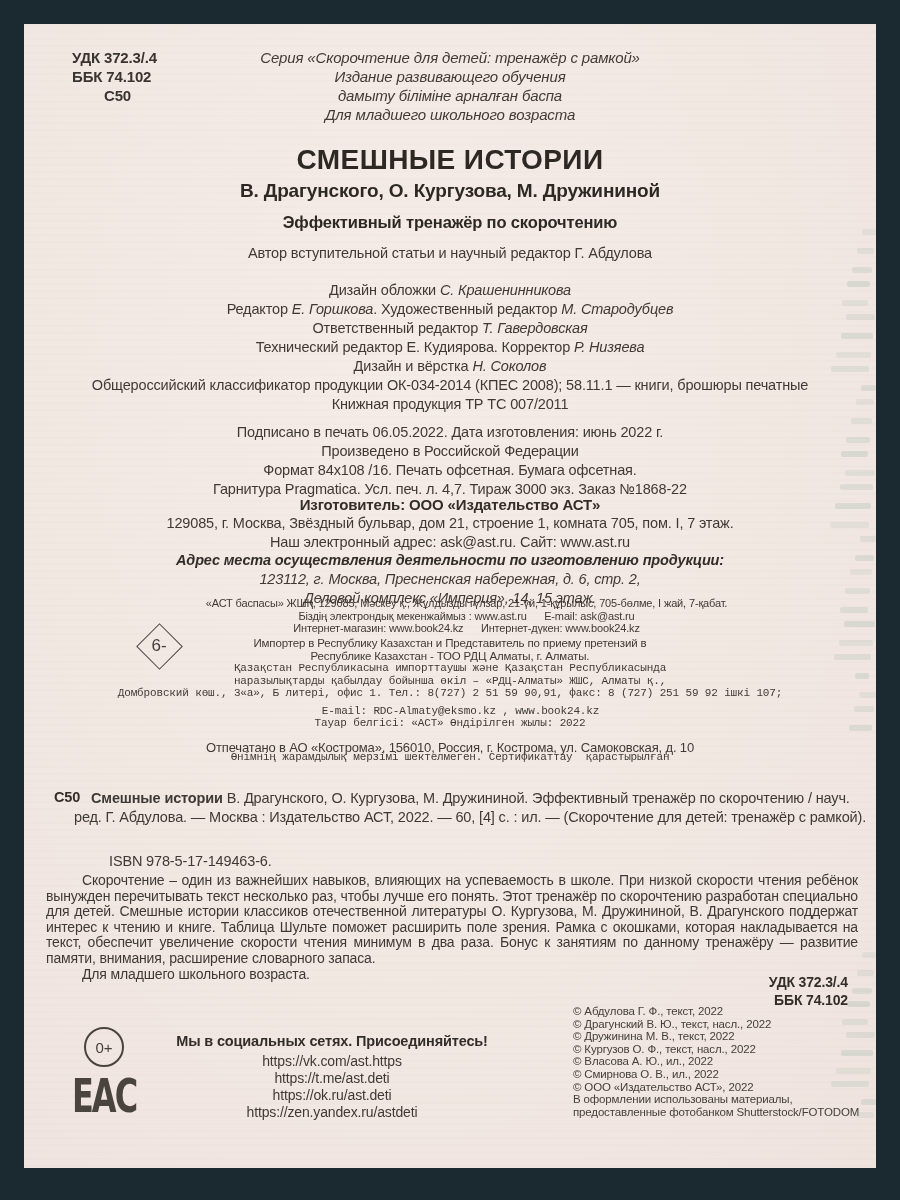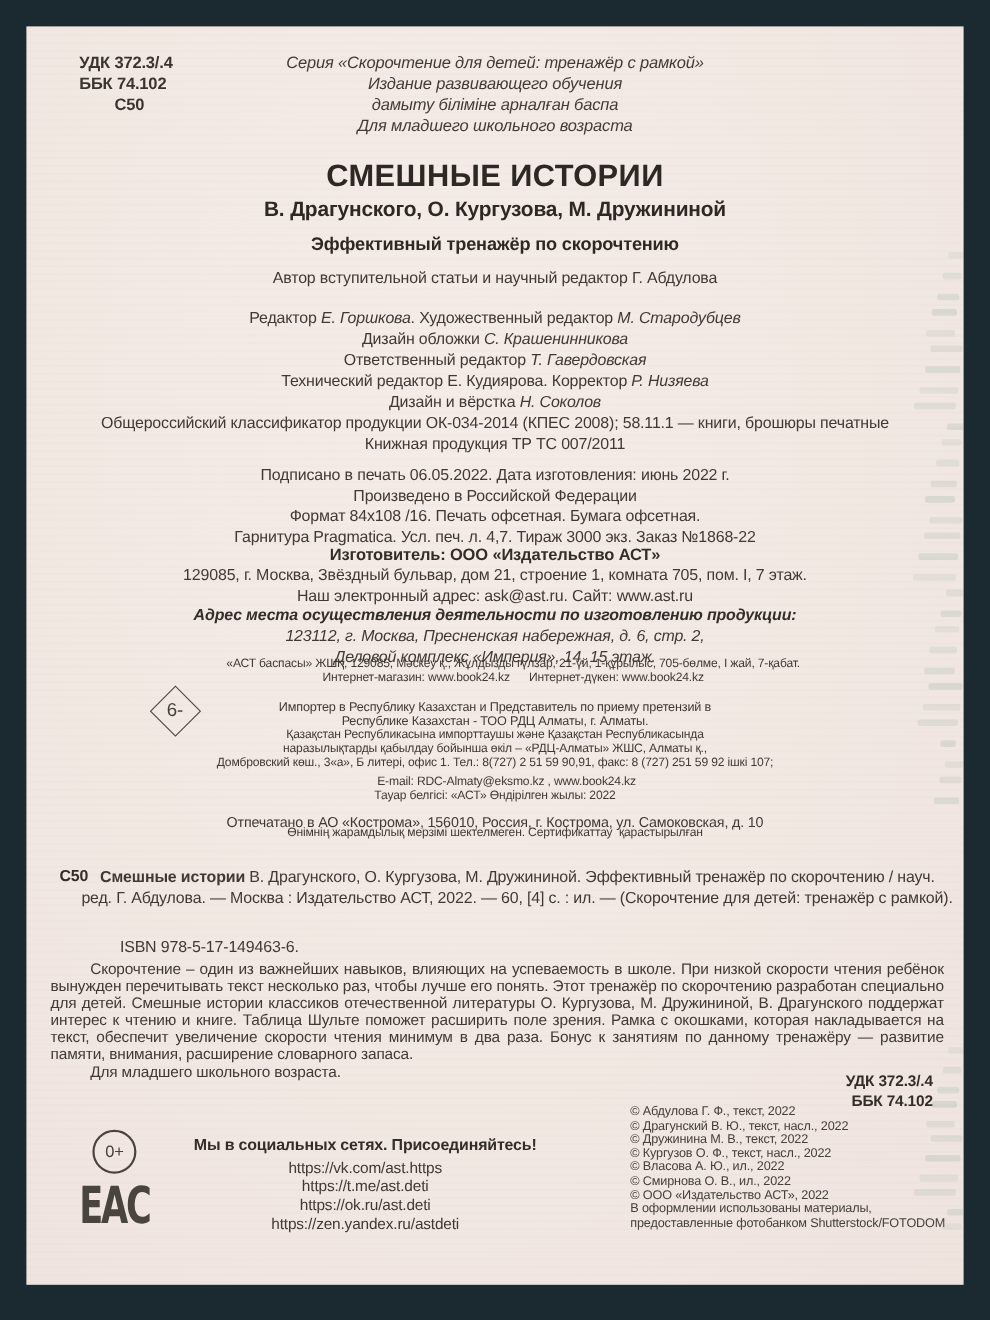--- a/index.html
+++ b/index.html
@@ -36,21 +36,21 @@
   .classifier{top:352px;font-size:14.5px;line-height:19px;}
   .printinfo{top:399px;font-size:14.5px;line-height:19px;}
 
   .manufacturer{top:471px;font-size:14.5px;line-height:19px;}
   .manufacturer .hdr{font-weight:700;font-size:15px;color:#332d29;}
   .addr{top:527px;font-size:14.5px;line-height:19px;font-style:italic;}
   .addr .hdr{font-weight:700;color:#332d29;}
 
   .kzsmall{top:573px;font-size:11px;line-height:12.6px;white-space:pre-wrap;padding-left:33px;}
   .importer{top:613px;font-size:11.5px;line-height:12.6px;}
-  .kzblock{top:638px;font-size:11px;line-height:12.6px;white-space:pre-wrap;}
+  .kzblock{top:638px;font-size:11px;line-height:12.6px;white-space:pre-wrap;font-family:Liberation Mono, monospace;}
   .kzblock .line:nth-child(4){margin-top:5px;padding-left:21px;}
   .kzblock .line:nth-child(6){margin-top:21px;}
 
   .printed{top:716px;font-size:13px;}
 
   .card-code{top:765px;left:30px;font-size:14.5px;font-weight:700;color:#332d29;}
   .card{top:765px;left:50px;width:795px;font-size:14.5px;line-height:19px;text-indent:17px;}
   .isbn{top:829px;left:85px;font-size:14.5px;}
 
   .annotation{top:849px;left:22px;width:812px;font-size:14px;line-height:15.6px;text-align:justify;}
@@ -97,22 +97,22 @@
       <div class="line">дамыту біліміне арналған баспа</div>
       <div class="line">Для младшего школьного возраста</div>
     </div>
 
   <div class="blk c title">СМЕШНЫЕ ИСТОРИИ</div>
   <div class="blk c authors">В. Драгунского, О. Кургузова, М. Дружининой</div>
   <div class="blk c subtitle">Эффективный тренажёр по скорочтению</div>
   <div class="blk c editor">Автор вступительной статьи и научный редактор Г. Абдулова</div>
 
   <div class="blk c credits">
+      <div class="line"><span>Дизайн обложки </span><span class="it">С. Крашенинникова</span></div>
       <div class="line"><span>Редактор </span><span class="it">Е. Горшкова</span><span>. Художественный редактор  </span><span class="it">М. Стародубцев</span></div>
-      <div class="line"><span>Дизайн обложки </span><span class="it">С. Крашенинникова</span></div>
       <div class="line"><span>Ответственный редактор </span><span class="it">Т. Гавердовская</span></div>
       <div class="line"><span>Технический редактор Е. Кудиярова. Корректор </span><span class="it">Р. Низяева</span></div>
       <div class="line"><span>Дизайн и вёрстка </span><span class="it">Н. Соколов</span></div>
     </div>
 
   <div class="blk c classifier">
       <div class="line">Общероссийский классификатор продукции ОК-034-2014 (КПЕС 2008); 58.11.1 — книги, брошюры печатные</div>
       <div class="line">Книжная продукция ТР ТС 007/2011</div>
     </div>
 
@@ -132,21 +132,21 @@
   </div>
 
   <div class="blk c addr">
     <div class="hdr">Адрес места осуществления деятельности по изготовлению продукции:</div>
     <div>
         <div class="line">123112, г. Москва, Пресненская набережная, д. 6, стр. 2,</div>
         <div class="line">Деловой комплекс «Империя», 14, 15 этаж.</div>
       </div>
   </div>
 
-  <div class="blk c kzsmall"><div class="line">«АСТ баспасы» ЖШҚ, 129085, Мәскеу қ., Жұлдызды гүлзар, 21-үй, 1-құрылыс, 705-бөлме, I жай, 7-қабат.</div><div class="line">Интернет-магазин: www.book24.kz      Интернет-дүкен: www.book24.kz</div></div>
+  <div class="blk c kzsmall"><div class="line">«АСТ баспасы» ЖШҚ, 129085, Мәскеу қ., Жұлдызды гүлзар, 21-үй, 1-құрылыс, 705-бөлме, I жай, 7-қабат.</div><div class="line">Біздің электрондық мекенжаймыз : www.ast.ru      E-mail: ask@ast.ru</div><div class="line">Интернет-магазин: www.book24.kz      Интернет-дүкен: www.book24.kz</div></div>
 
   <div class="blk c importer">
       <div class="line">Импортер в Республику Казахстан  и Представитель по приему претензий в</div>
       <div class="line">Республике Казахстан - ТОО РДЦ Алматы, г. Алматы.</div>
     </div>
 
   <div class="blk c kzblock"><div class="line">Қазақстан Республикасына импорттаушы және Қазақстан Республикасында</div><div class="line">наразылықтарды қабылдау бойынша өкіл – «РДЦ-Алматы» ЖШС, Алматы қ.,</div><div class="line">Домбровский көш., 3«а», Б литері, офис 1. Тел.: 8(727) 2 51 59 90,91, факс: 8 (727) 251 59 92 ішкі 107;</div><div class="line">E-mail: RDC-Almaty@eksmo.kz , www.book24.kz</div><div class="line">Тауар белгісі: «АСТ» Өндірілген жылы: 2022</div><div class="line">Өнімнің жарамдылық мерзімі шектелмеген. Сертификаттау  қарастырылған</div></div>
 
   <div class="blk diamond-wrap">
     <div class="diamond"></div>

